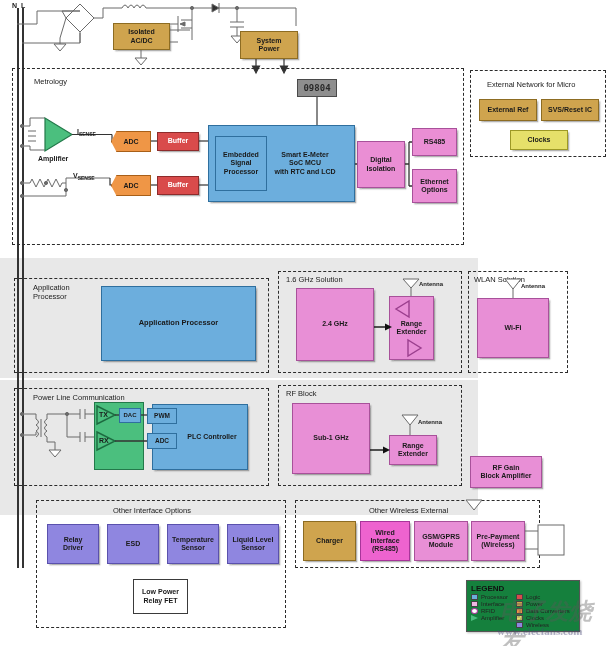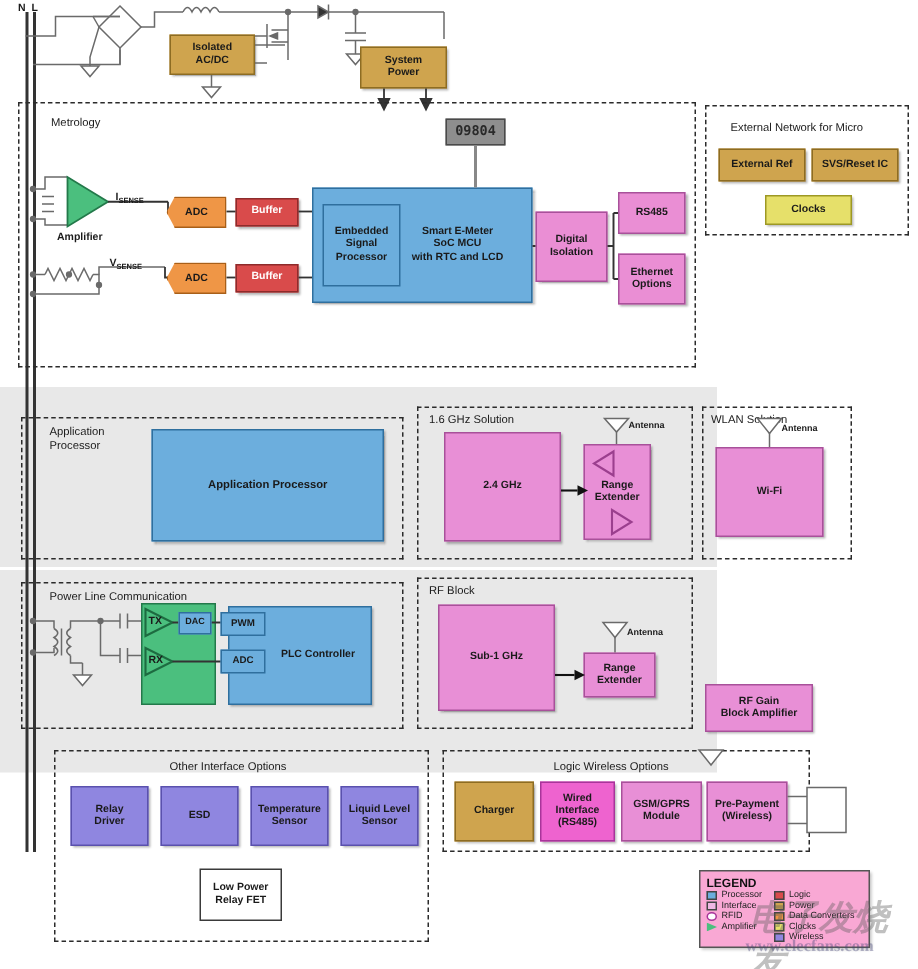--- a/index.html
+++ b/index.html
@@ -100,21 +100,21 @@
     border:1px solid #4a4a4a;
     display:flex; align-items:center; justify-content:center;
     font-family:"DejaVu Sans Mono", monospace;
     font-size:9px; color:#2a2a2a; letter-spacing:0px;
     font-weight:bold;
   }
 
   
   .legend {
     position:absolute;
-    background:#f9a8d4;
+    background:#15803d;
     border:1px solid #555;
     padding:3px 4px;
     box-shadow:1px 1px 2px rgba(0,0,0,.25);
   }
   .legend-title { font-size:8px; font-weight:bold; color:#111; margin-bottom:1px; }
   .legend-cols { display:flex; gap:8px; }
   .legend-col { display:flex; flex-direction:column; gap:1px; }
   .legend-row { display:flex; align-items:center; gap:3px; }
   .legend-sw { width:7px; height:6px; border:1px solid #444; flex:none; }
   .legend-tx { font-size:6px; color:#222; white-space:nowrap; }
@@ -410,21 +410,21 @@
 Driver</div>
   <div class="blk wireless" style="left:107px; top:524px; width:52px; height:40px;">ESD</div>
   <div class="blk wireless" style="left:167px; top:524px; width:52px; height:40px;">Temperature
 Sensor</div>
   <div class="blk wireless" style="left:227px; top:524px; width:52px; height:40px;">Liquid Level
 Sensor</div>
   <div class="blk plain" style="left:133px; top:579px; width:55px; height:35px;">Low Power
 Relay FET</div>
 
   <div class="group" style="left:295px; top:500px; width:245px; height:68px;"></div>
-  <div class="group-title" style="left:369px; top:507px;">Logic Wireless Options</div>
+  <div class="group-title" style="left:369px; top:507px;">Other Wireless External</div>
   <div class="blk power" style="left:303px; top:521px; width:53px; height:40px;">Charger</div>
   <div class="blk magenta" style="left:360px; top:521px; width:50px; height:40px;">Wired
 Interface
 (RS485)</div>
   <div class="blk rfid" style="left:414px; top:521px; width:54px; height:40px;">GSM/GPRS
 Module</div>
   <div class="blk rfid" style="left:471px; top:521px; width:54px; height:40px;">Pre-Payment
 (Wireless)</div>
   <svg style="left:0;top:0;width:612px;height:646px;">
     <g stroke="#6a6a6a" stroke-width="1" fill="none">

